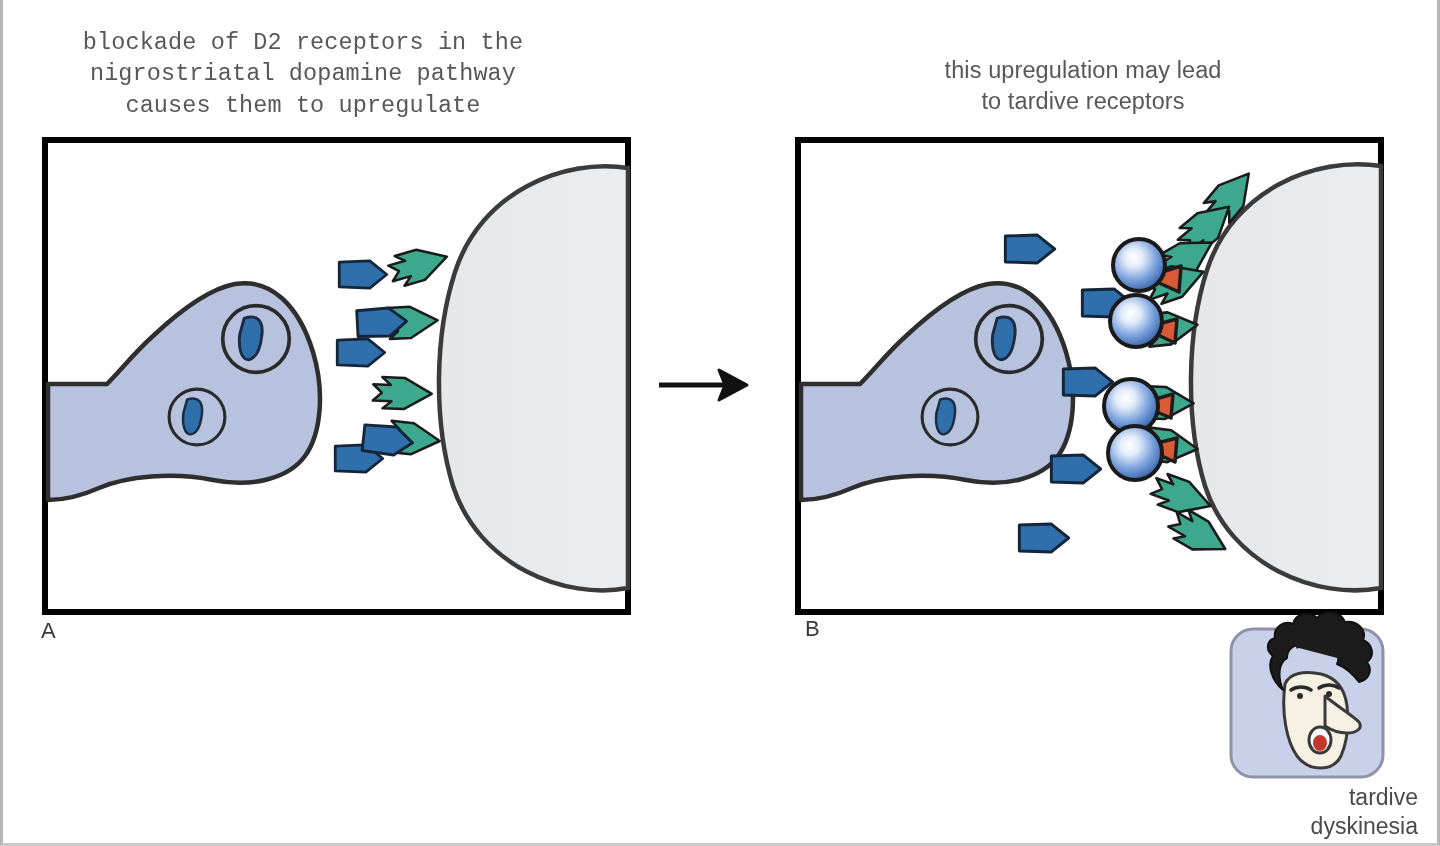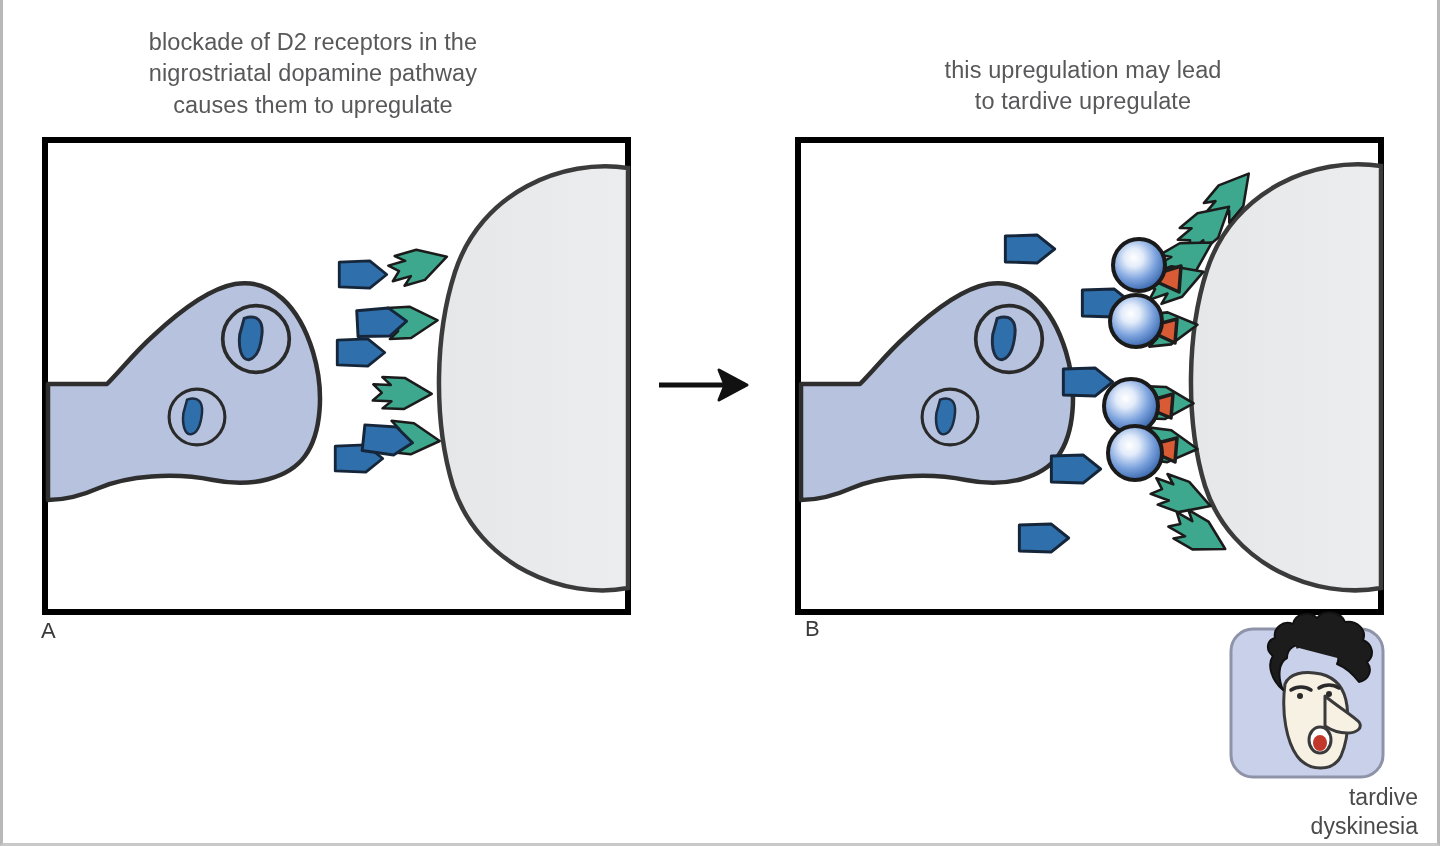--- a/index.html
+++ b/index.html
@@ -28,21 +28,21 @@
   .caption {
     position: absolute;
     text-align: center;
     color: #58585a;
     font-size: 23.5px;
     line-height: 1.33;
     font-family: "Liberation Sans", sans-serif;
     letter-spacing: 0.1px;
     white-space: pre-line;
   }
-  #caption-a { left: 70px; top: 27px; width: 480px; }
+  #caption-a { left: 60px; top: 27px; width: 480px; font-family: Liberation Mono, monospace; }
   #caption-b { left: 830px; top: 55px; width: 500px; }
 
   .panel-label {
     position: absolute;
     font-size: 22px;
     color: #3a3a3a;
     font-family: "Liberation Sans", sans-serif;
   }
   #label-a { left: 38px; top: 618px; }
   #label-b { left: 802px; top: 616px; }
@@ -70,21 +70,21 @@
 </head>
 <body>
 
 <div id="figure-root">
 
   <div class="caption" id="caption-a">blockade of D2 receptors in the
 nigrostriatal dopamine pathway
 causes them to upregulate</div>
 
   <div class="caption" id="caption-b">this upregulation may lead
-to tardive upregulate</div>
+to tardive receptors</div>
 
   <div class="panel-label" id="label-a">A</div>
 
   <div class="panel-label" id="label-b">B</div>
 
   <div class="td-caption">tardive
 dyskinesia</div>
 
   <svg class="svg-layer" viewBox="0 0 1440 846" xmlns="http://www.w3.org/2000/svg">
     <defs>

